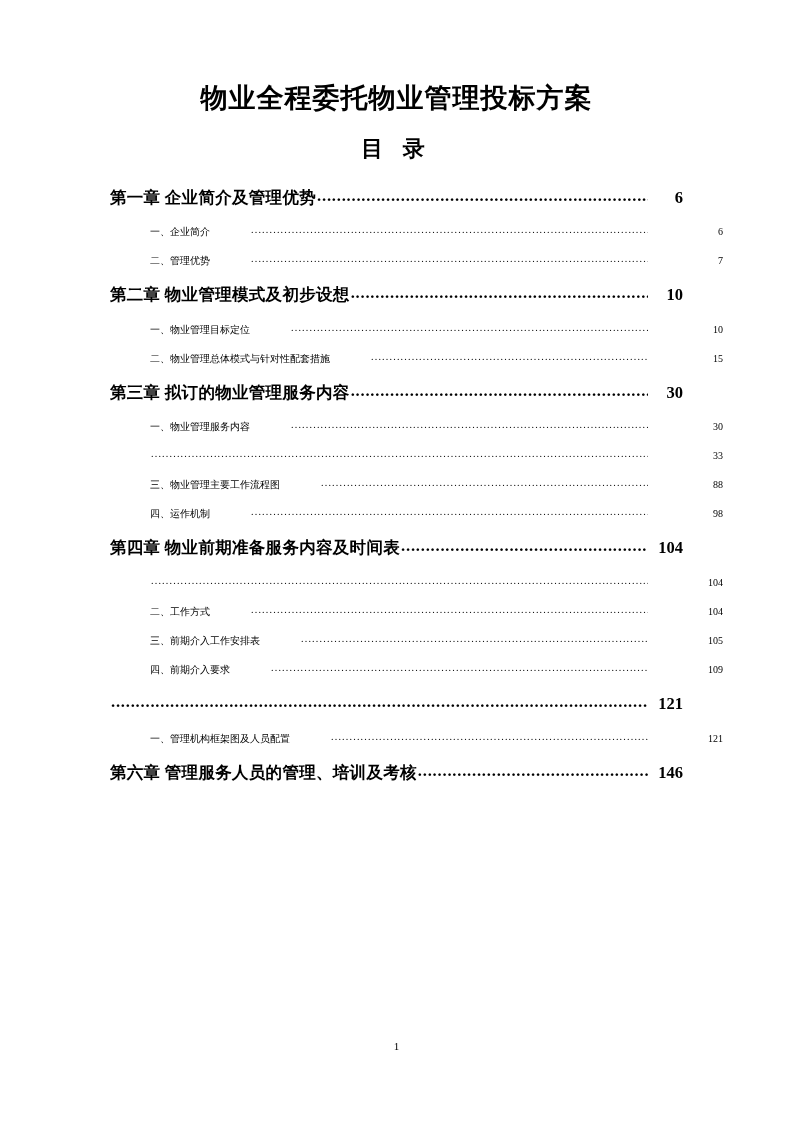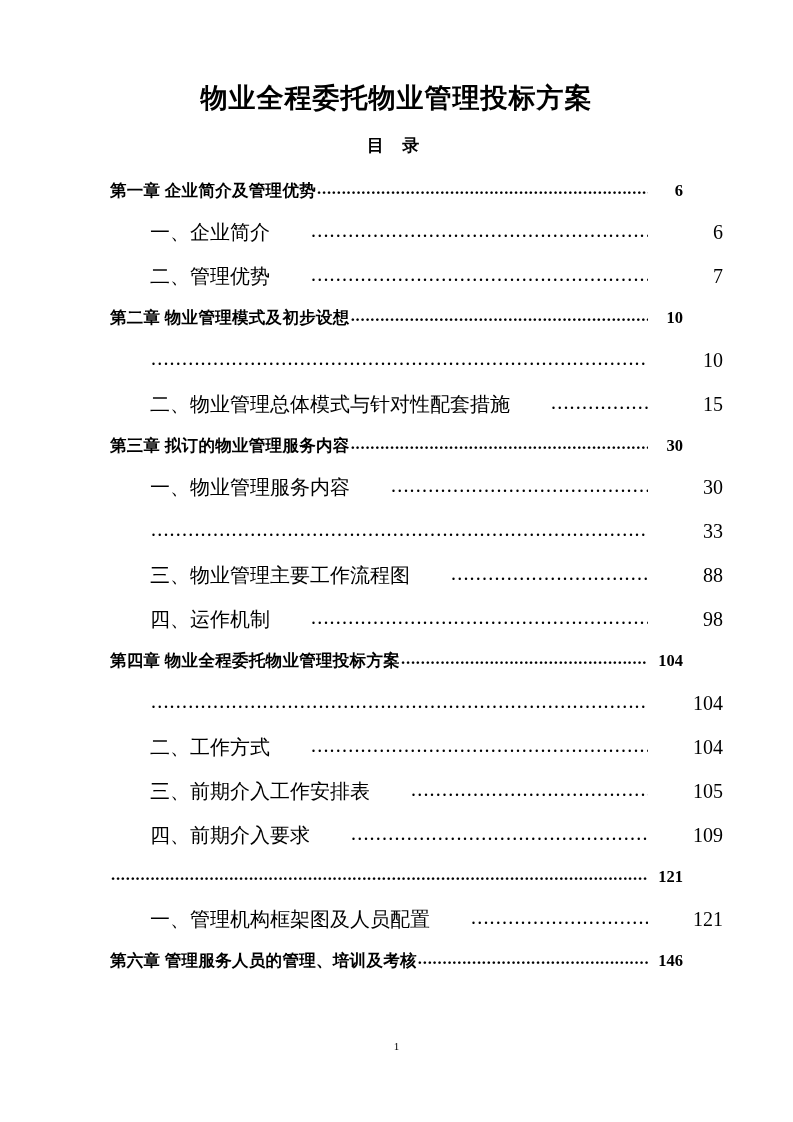--- a/index.html
+++ b/index.html
@@ -24,21 +24,21 @@
   .doc-title {
     text-align: center;
     font-size: 27px;
     font-weight: bold;
     letter-spacing: 1px;
     margin: 18px 0 0 0;
     line-height: 1.4;
   }
   .toc-heading {
     text-align: center;
-    font-size: 17px;
+    font-size: 22px;
     font-weight: bold;
     letter-spacing: 7px;
     margin: 16px 0 10px 0;
   }
   .toc {
     margin-top: 14px;
   }
   .toc-entry {
     display: flex;
     align-items: baseline;
@@ -80,21 +80,21 @@
   }
   .level1 .page-no {
     min-width: 34px;
   }
   .level1 .dots::after {
     letter-spacing: 0.8px;
   }
 
   
   .level2 {
-    font-size: 20px;
+    font-size: 10px;
     font-weight: normal;
     line-height: 1.5;
     padding: 7px 0 7px 40px;
     gap: 40px;
   }
   .level2 .page-no {
     min-width: 34px;
   }
   .level2 .dots::after {
     letter-spacing: 1.2px;
@@ -134,20 +134,21 @@
         <span class="label">二、管理优势</span>
         <span class="dots"></span>
         <span class="page-no">7</span>
       </div>
       <div class="toc-entry level1">
         <span class="label">第二章  物业管理模式及初步设想</span>
         <span class="dots"></span>
         <span class="page-no">10</span>
       </div>
       <div class="toc-entry level2">
+        <span class="label">一、物业管理目标定位</span>
         <span class="dots"></span>
         <span class="page-no">10</span>
       </div>
       <div class="toc-entry level2">
         <span class="label">二、物业管理总体模式与针对性配套措施</span>
         <span class="dots"></span>
         <span class="page-no">15</span>
       </div>
       <div class="toc-entry level1">
         <span class="label">第三章  拟订的物业管理服务内容</span>
@@ -167,21 +168,21 @@
         <span class="label">三、物业管理主要工作流程图</span>
         <span class="dots"></span>
         <span class="page-no">88</span>
       </div>
       <div class="toc-entry level2">
         <span class="label">四、运作机制</span>
         <span class="dots"></span>
         <span class="page-no">98</span>
       </div>
       <div class="toc-entry level1">
-        <span class="label">第四章  物业全程委托物业管理投标方案</span>
+        <span class="label">第四章  物业前期准备服务内容及时间表</span>
         <span class="dots"></span>
         <span class="page-no">104</span>
       </div>
       <div class="toc-entry level2">
         <span class="dots"></span>
         <span class="page-no">104</span>
       </div>
       <div class="toc-entry level2">
         <span class="label">二、工作方式</span>
         <span class="dots"></span>

